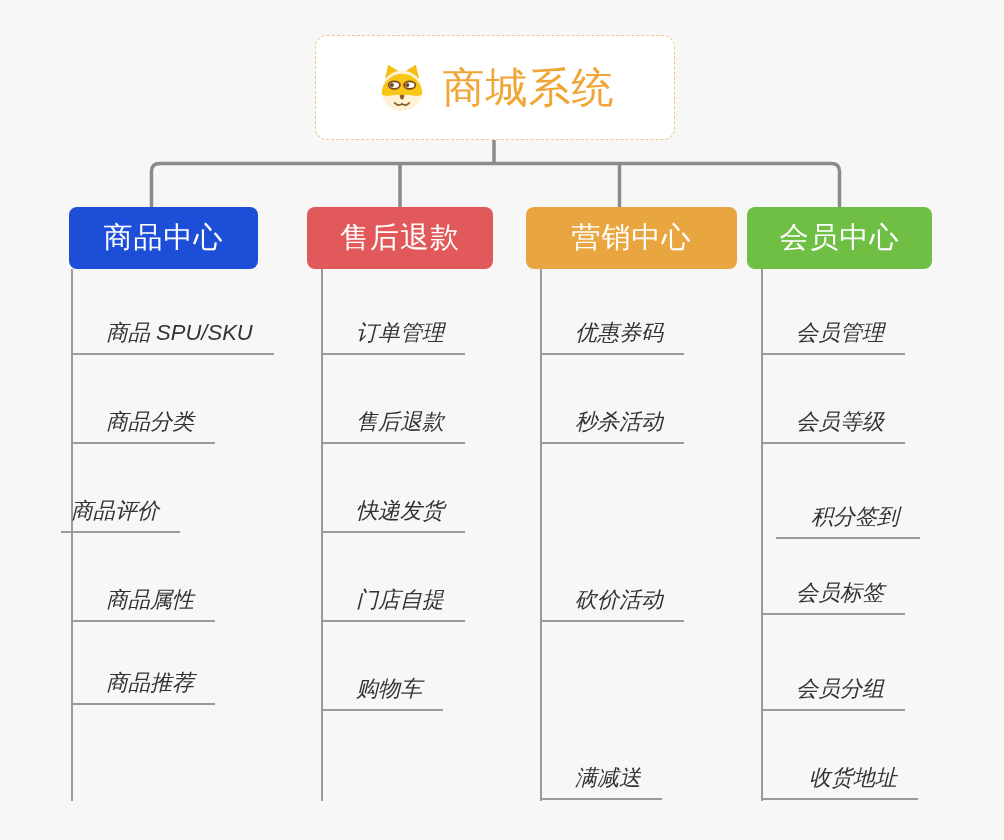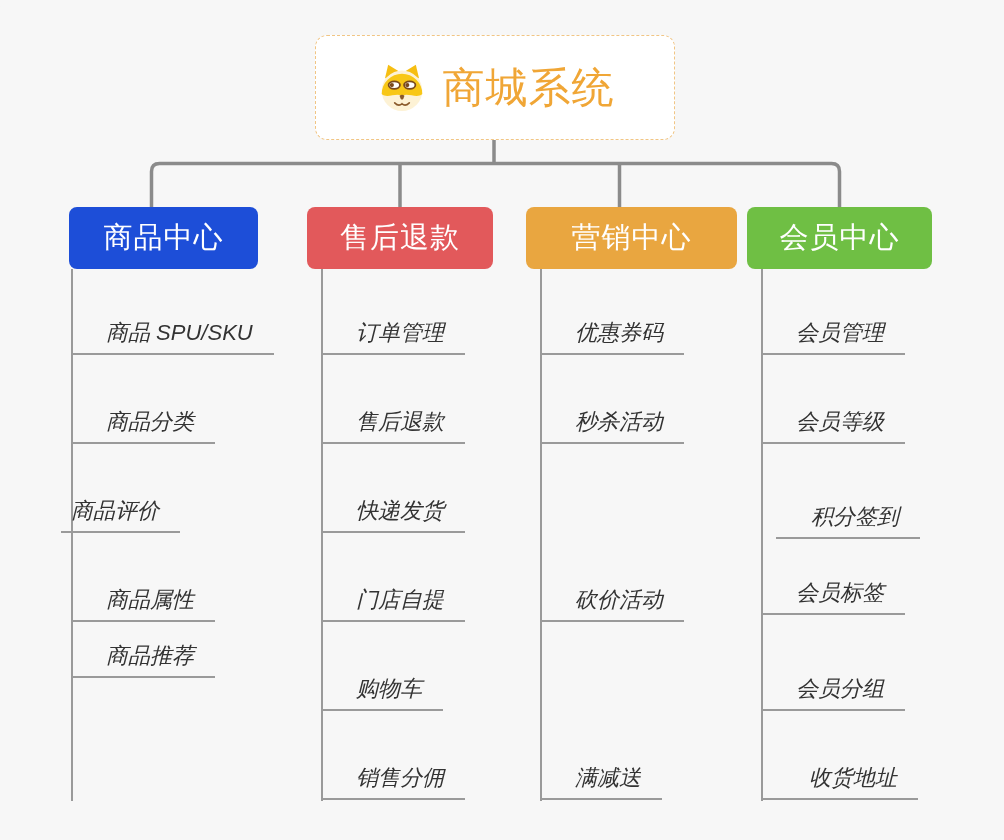--- a/index.html
+++ b/index.html
@@ -110,28 +110,27 @@
 
   <div class="leaf-line" style="left:71px;"></div>
   <div class="leaf-line" style="left:321px;"></div>
   <div class="leaf-line" style="left:540px;"></div>
   <div class="leaf-line" style="left:761px;"></div>
 
   <div class="leaf" style="left:71px;top:318px;">商品 SPU/SKU</div>
   <div class="leaf" style="left:71px;top:407px;">商品分类</div>
   <div class="leaf" style="left:61px;top:496px;padding-left:10px;">商品评价</div>
   <div class="leaf" style="left:71px;top:585px;">商品属性</div>
-  <div class="leaf" style="left:71px;top:641px;">商品推荐</div>
+  <div class="leaf" style="left:71px;top:668px;">商品推荐</div>
 
   <div class="leaf" style="left:321px;top:318px;">订单管理</div>
   <div class="leaf" style="left:321px;top:407px;">售后退款</div>
   <div class="leaf" style="left:321px;top:496px;">快递发货</div>
   <div class="leaf" style="left:321px;top:585px;">门店自提</div>
   <div class="leaf" style="left:321px;top:674px;">购物车</div>
-  <div class="leaf" style="left:321px;top:763px;">销售分佣</div>
 
   <div class="leaf" style="left:540px;top:318px;">优惠券码</div>
   <div class="leaf" style="left:540px;top:407px;">秒杀活动</div>
   <div class="leaf" style="left:540px;top:585px;">砍价活动</div>
   <div class="leaf" style="left:540px;top:763px;">满减送</div>
 
   <div class="leaf" style="left:761px;top:318px;">会员管理</div>
   <div class="leaf" style="left:761px;top:407px;">会员等级</div>
   <div class="leaf" style="left:776px;top:496px;margin-top:6px;">积分签到</div>
   <div class="leaf" style="left:761px;top:578px;">会员标签</div>

